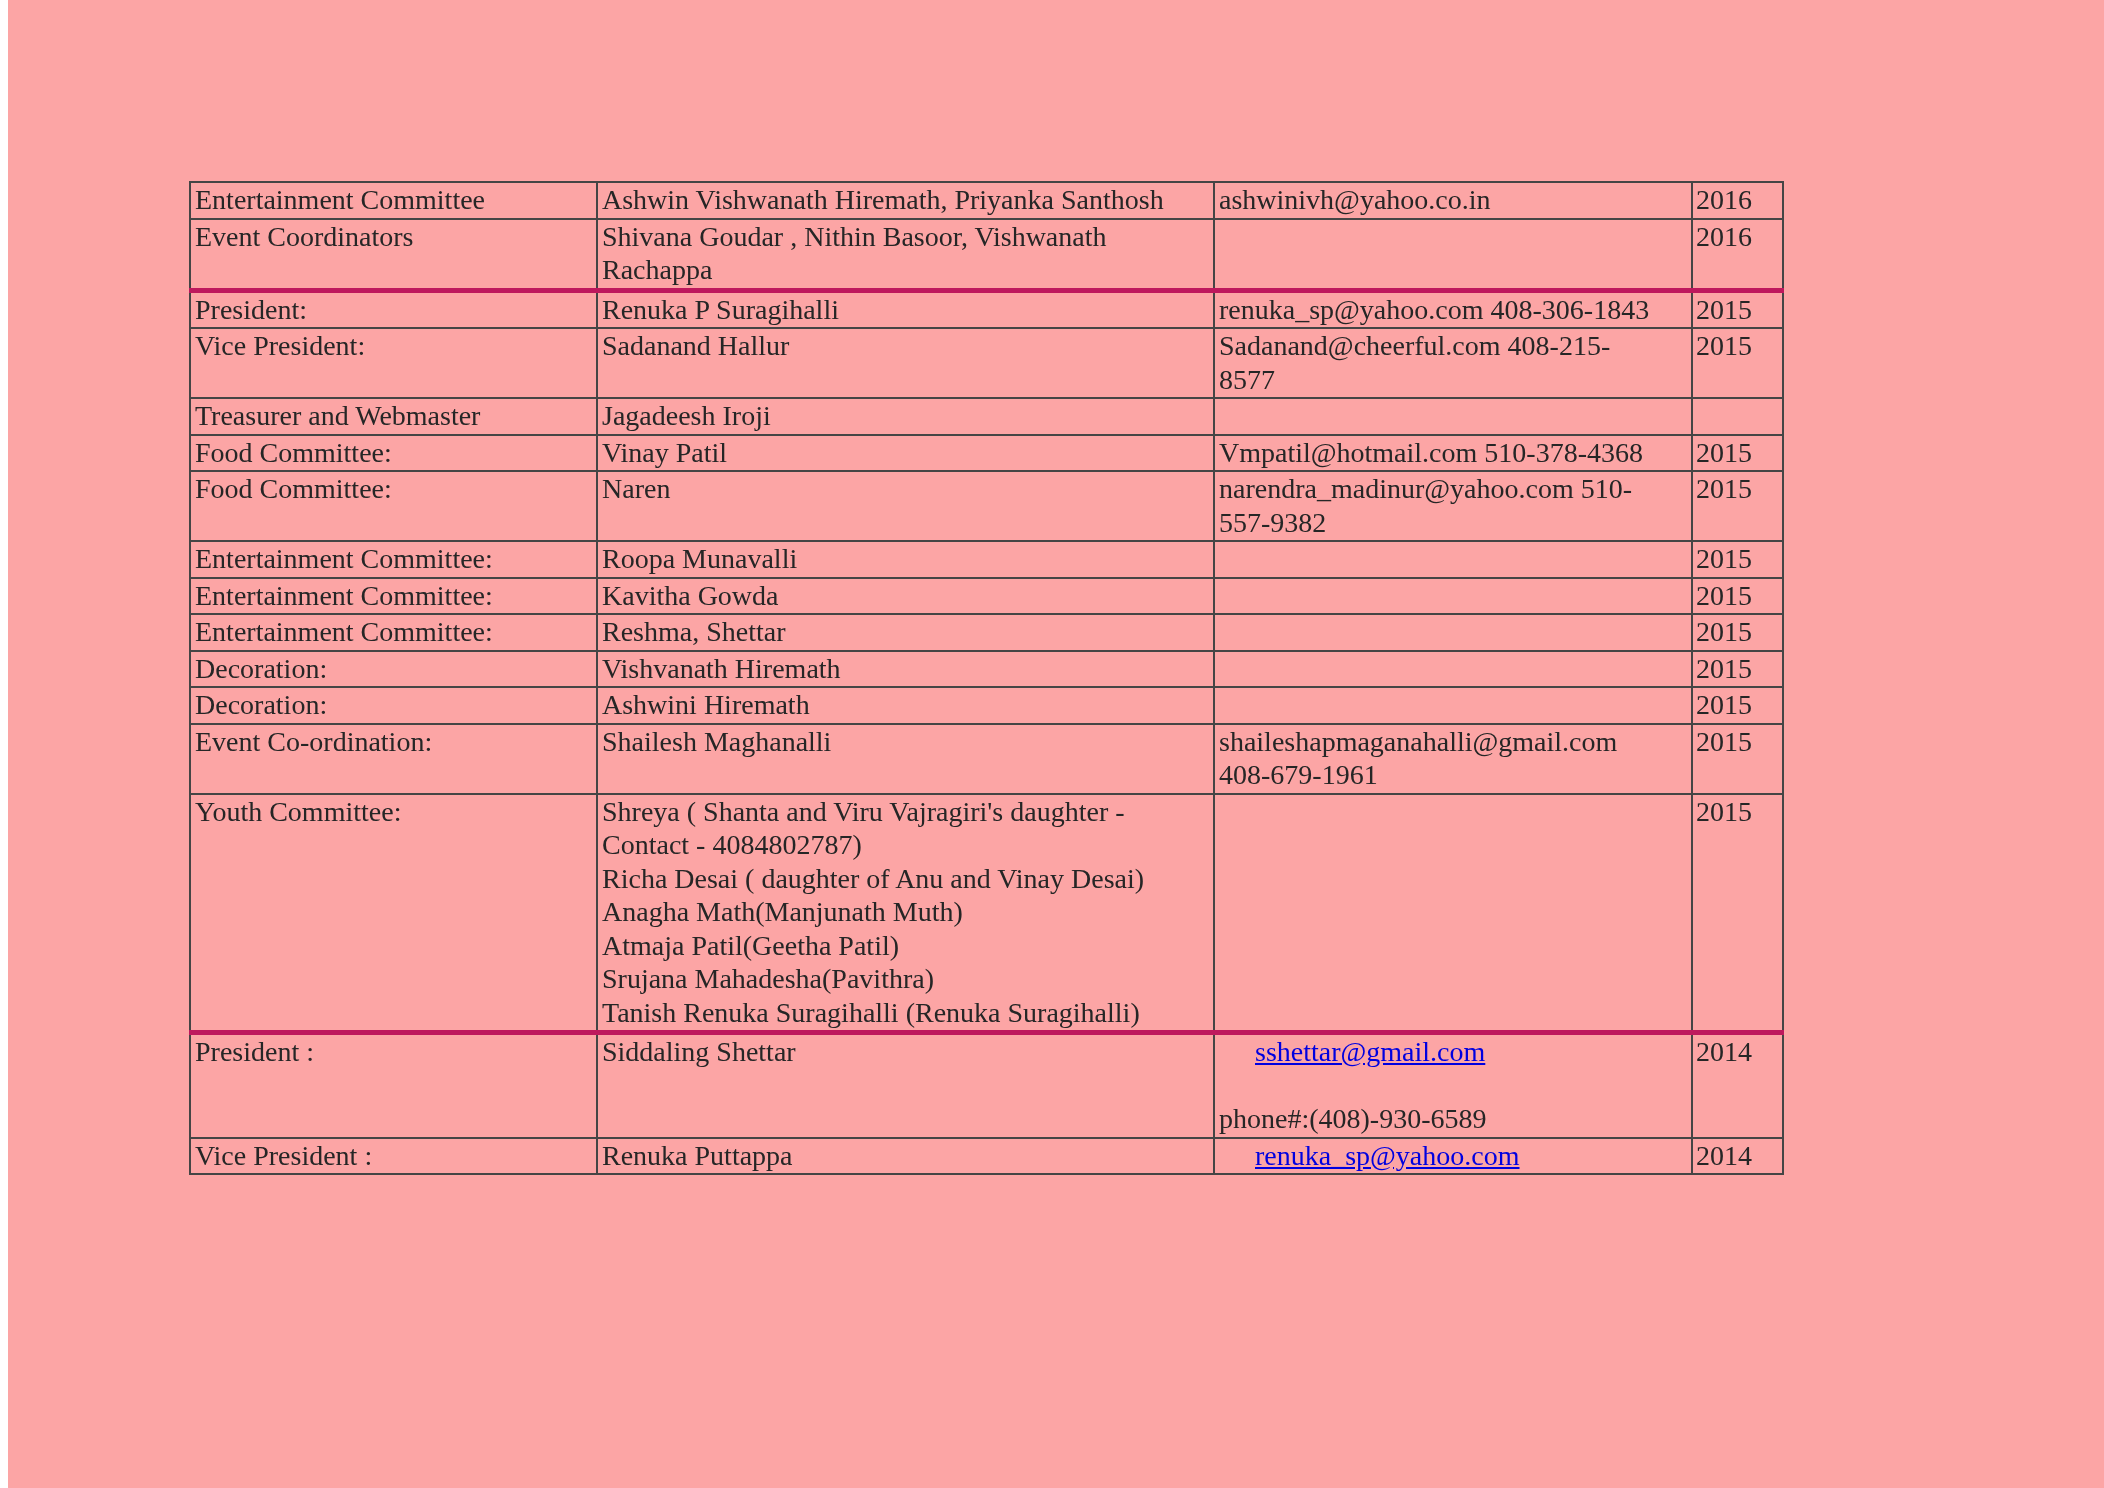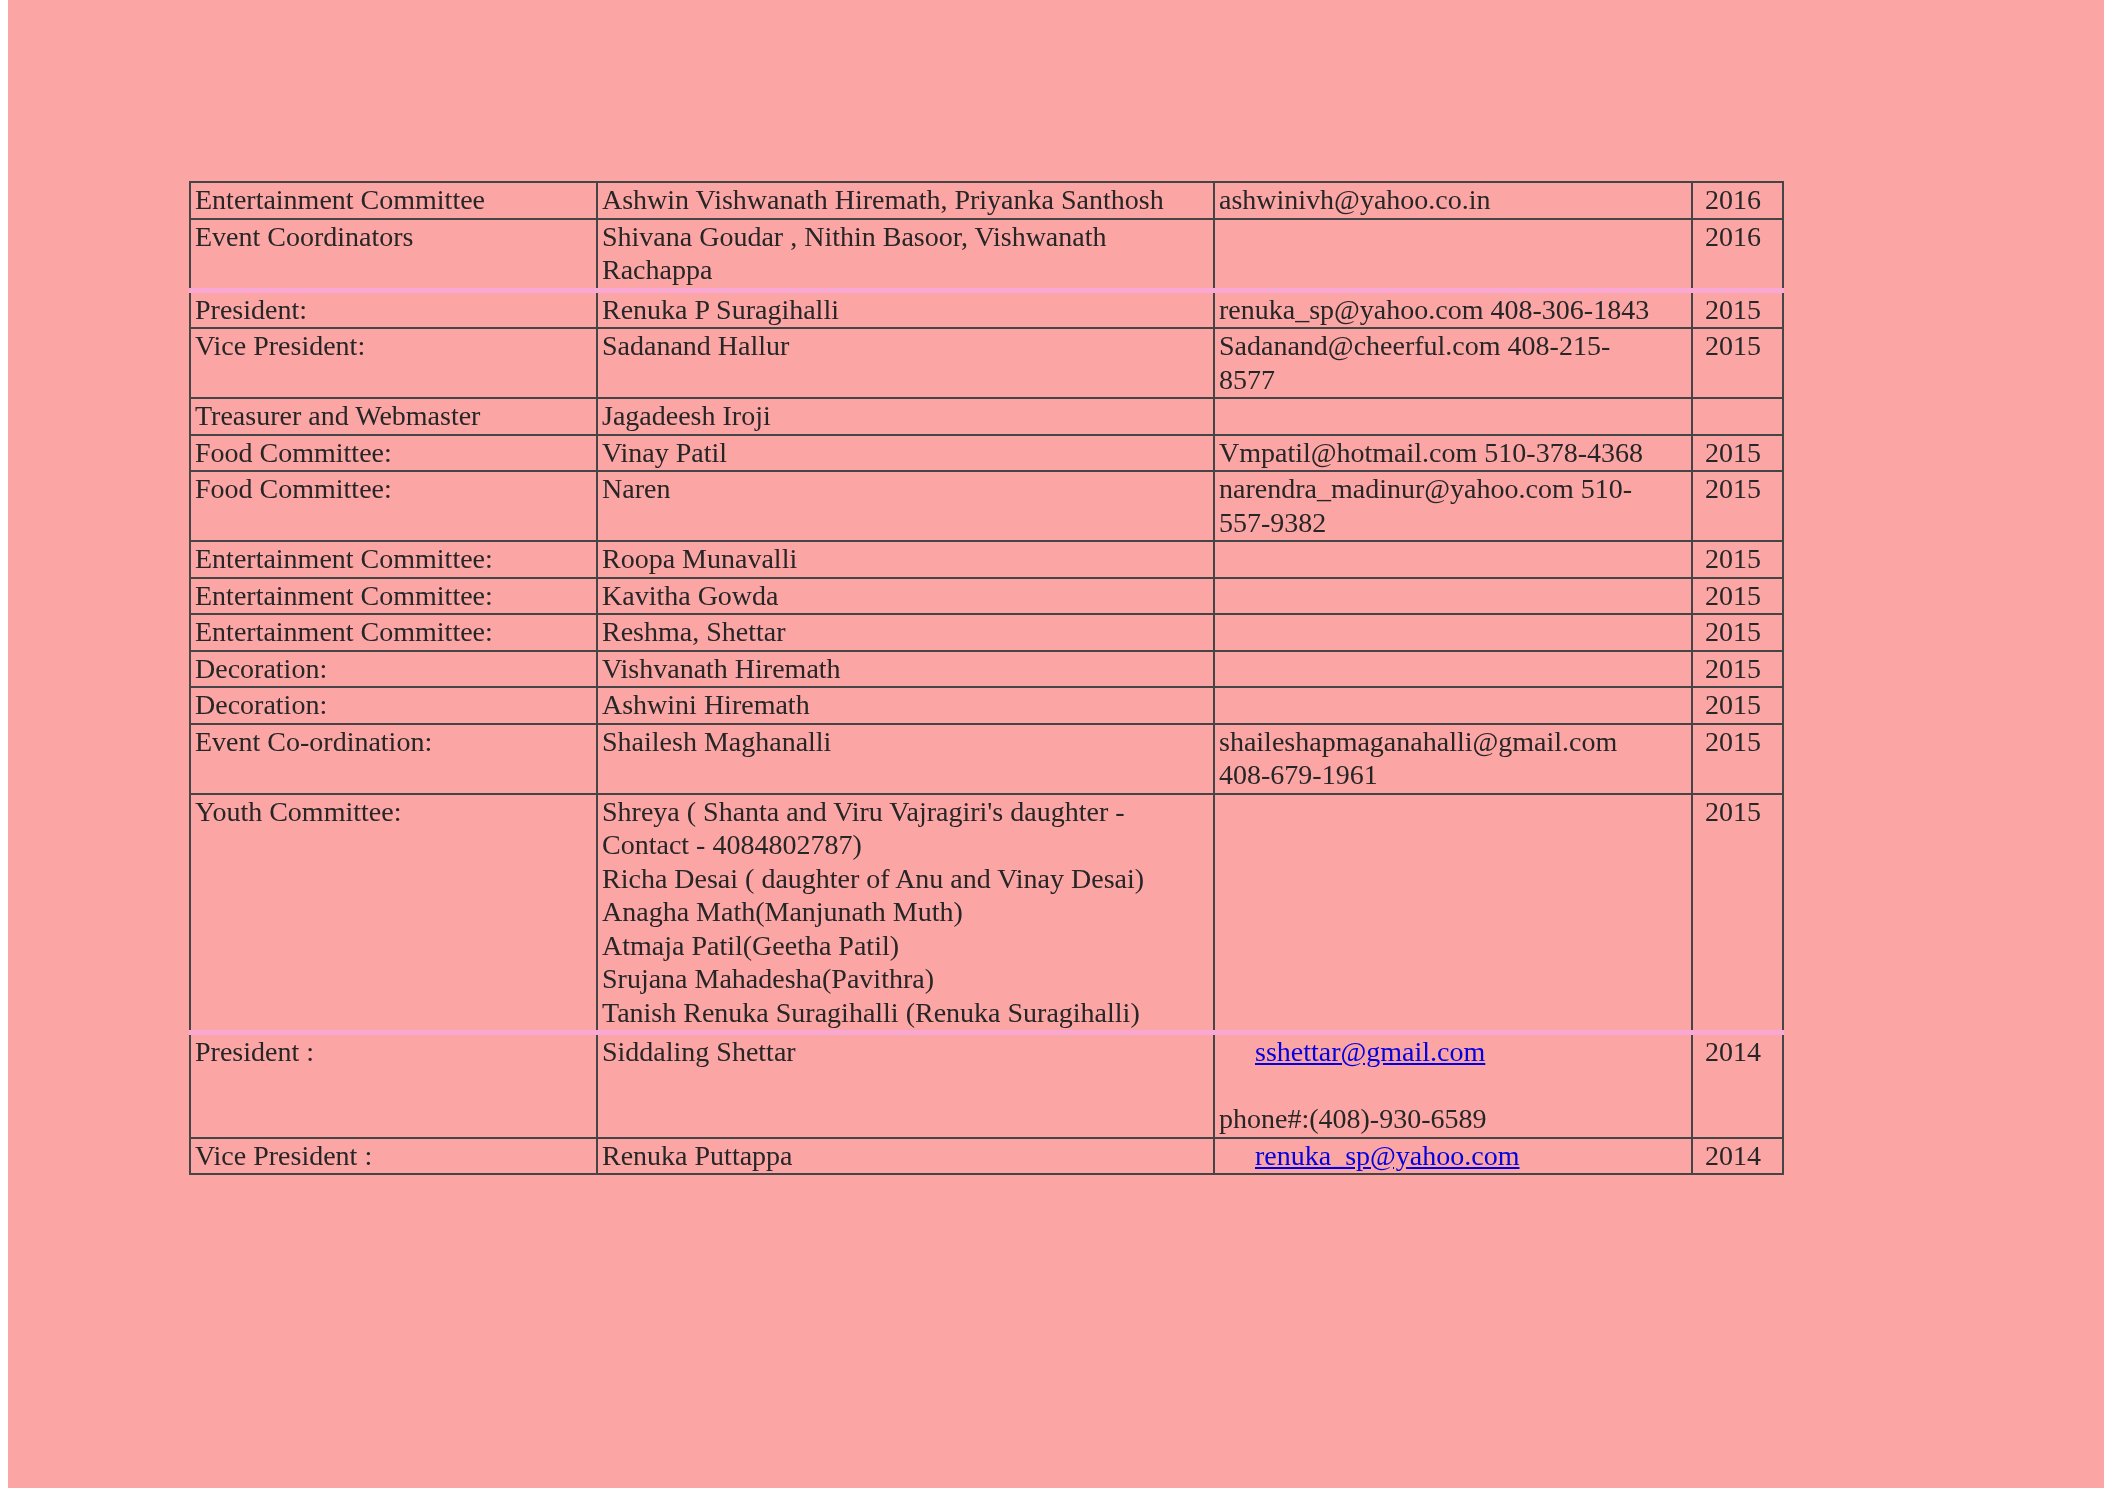--- a/index.html
+++ b/index.html
@@ -34,24 +34,24 @@
     vertical-align: top;
     padding: 0 4px 1px 4px;
     font-size: 28px;
     line-height: 33.5px;
     color: #262626;
     white-space: pre-wrap;
     overflow: hidden;
     word-wrap: break-word;
   }
   table.committee tr.section-start td {
-    border-top: 5px solid #f9a8d4;
+    border-top: 5px solid #be185d;
   }
   table.committee td.year-cell {
-    padding-left: 12px;
+    padding-left: 3px;
     padding-right: 2px;
   }
   table.committee a {
     color: #0000e0;
     text-decoration: underline;
     cursor: pointer;
     margin-left: 36px;
   }
 </style>
 </head>

